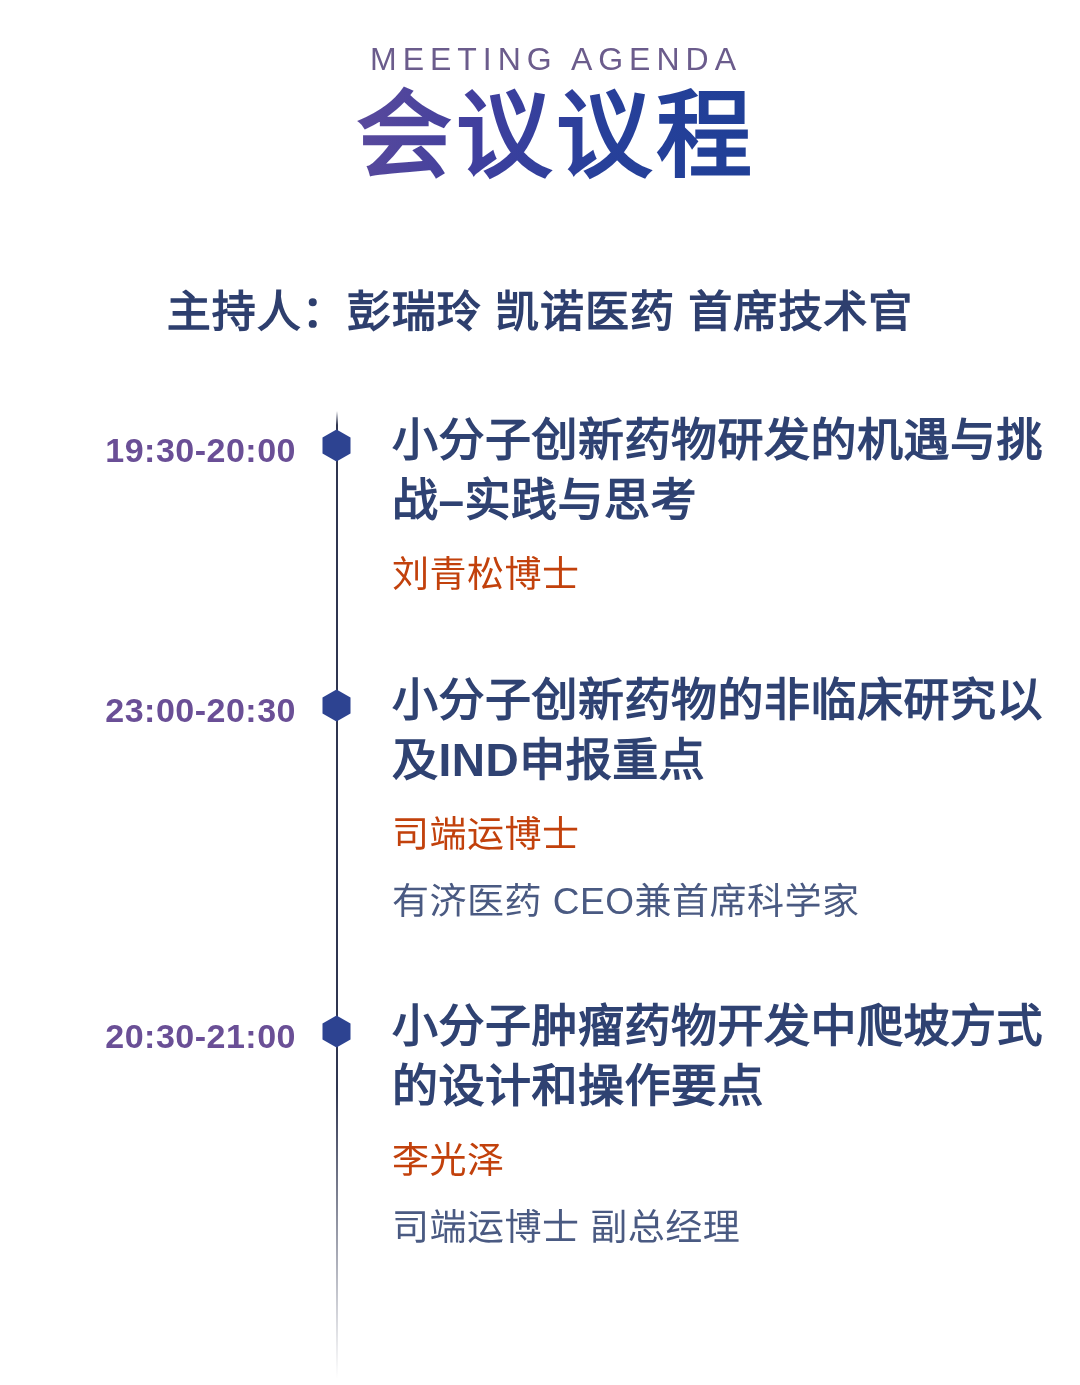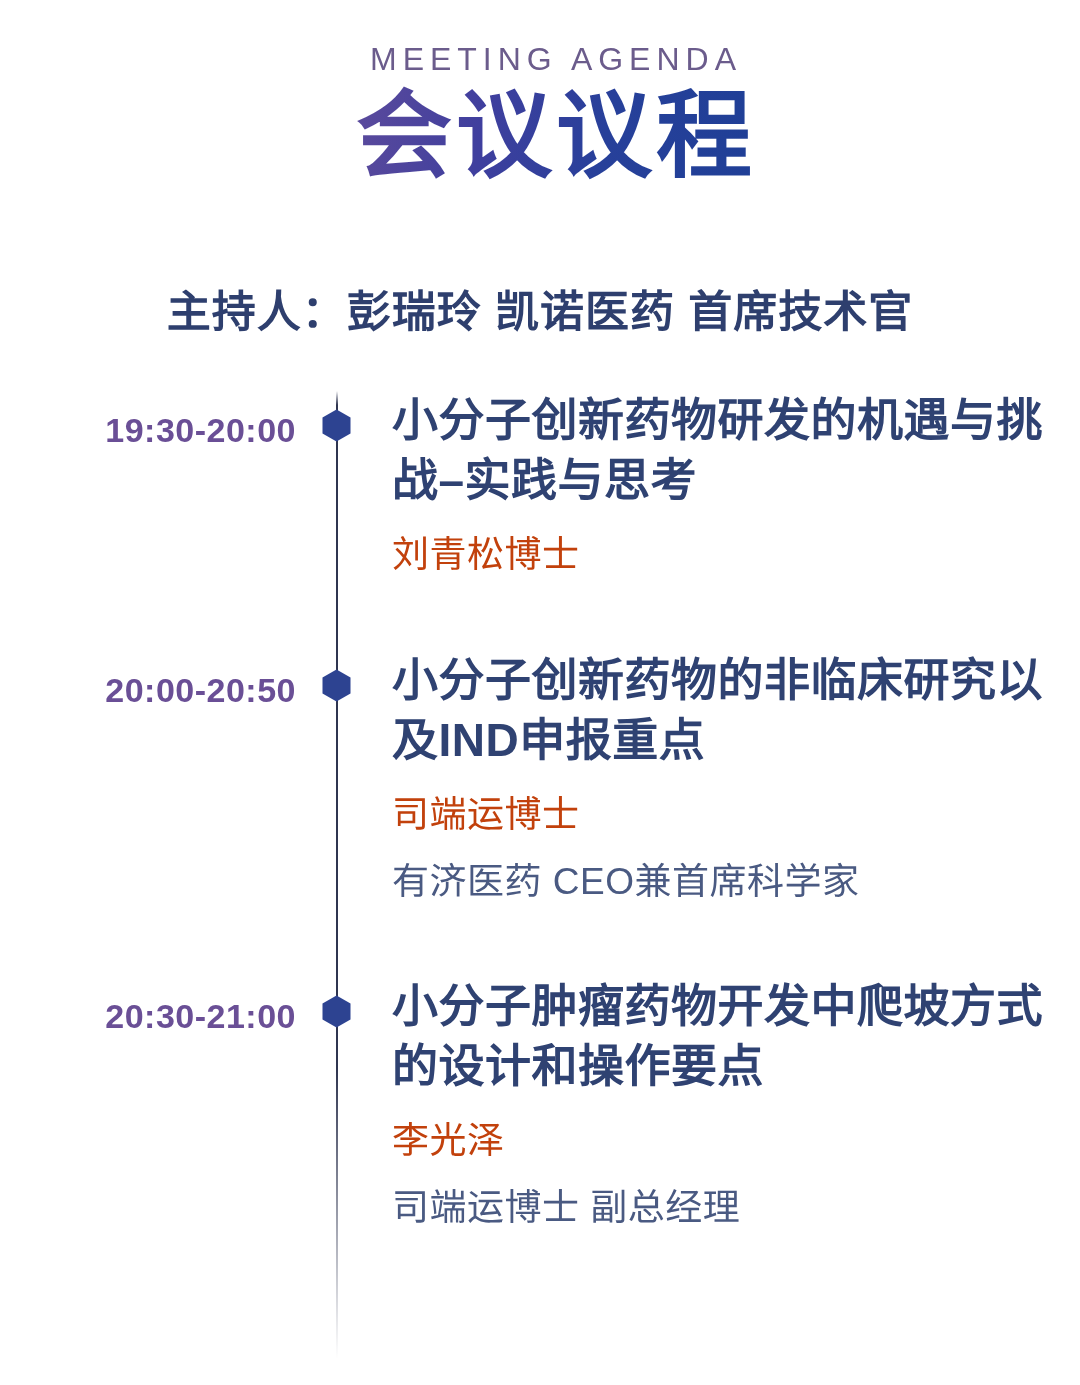--- a/index.html
+++ b/index.html
@@ -57,21 +57,21 @@
     font-weight: 700;
     color: #2e3f6e;
     letter-spacing: 1px;
     line-height: 1.2;
     margin-top: 40px;
   }
 
   
   .timeline {
     position: relative;
-    margin-top: 52px;
+    margin-top: 72px;
     padding-bottom: 20px;
   }
   .timeline-axis {
     position: absolute;
     left: 336px;
     top: 0px;
     width: 2px;
     height: 968px;
     background: linear-gradient(to bottom,
         rgba(255,255,255,0) 0px,
@@ -164,21 +164,21 @@
           <polygon points="14.5,0.5 28.5,8.5 28.5,24.5 14.5,32.5 0.5,24.5 0.5,8.5" fill="#2d4391"></polygon>
         </svg>
       </div>
       <div class="item-body">
         <div class="item-title">小分子创新药物研发的机遇与挑战–实践与思考</div>
         <div class="item-speaker">刘青松博士</div>
       </div>
     </div>
 
     <div class="agenda-item">
-      <div class="item-time">20:00-20:50</div>
+      <div class="item-time">23:00-20:30</div>
       <div class="item-marker">
         <svg viewBox="0 0 29 33" xmlns="http://www.w3.org/2000/svg" aria-hidden="true">
           <polygon points="14.5,0.5 28.5,8.5 28.5,24.5 14.5,32.5 0.5,24.5 0.5,8.5" fill="#2d4391"></polygon>
         </svg>
       </div>
       <div class="item-body">
         <div class="item-title">小分子创新药物的非临床研究以及IND申报重点</div>
         <div class="item-speaker">司端运博士</div>
         <div class="item-affiliation">有济医药 CEO兼首席科学家</div>
       </div>

